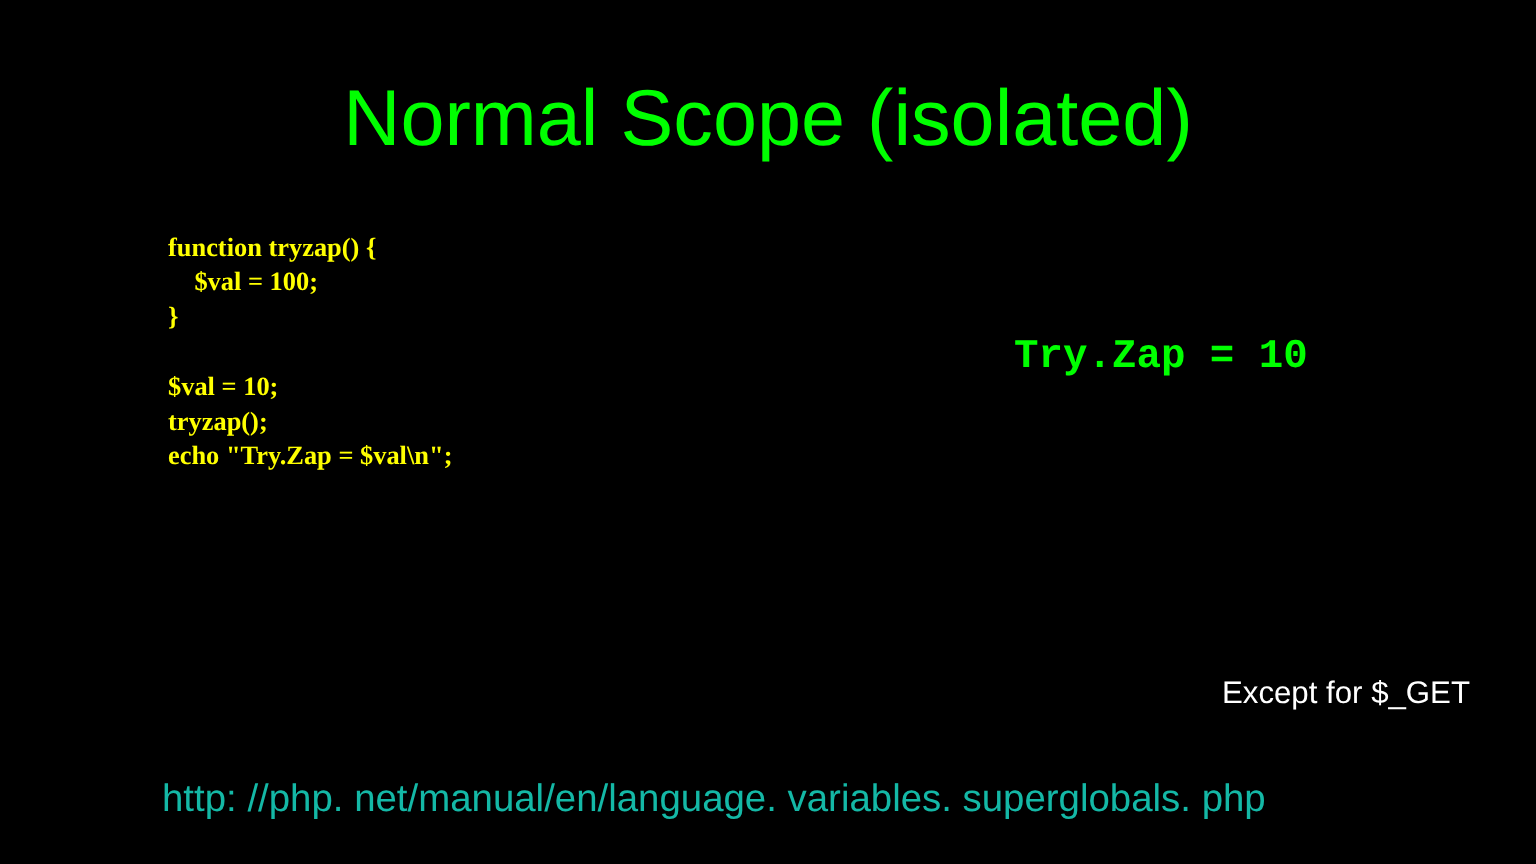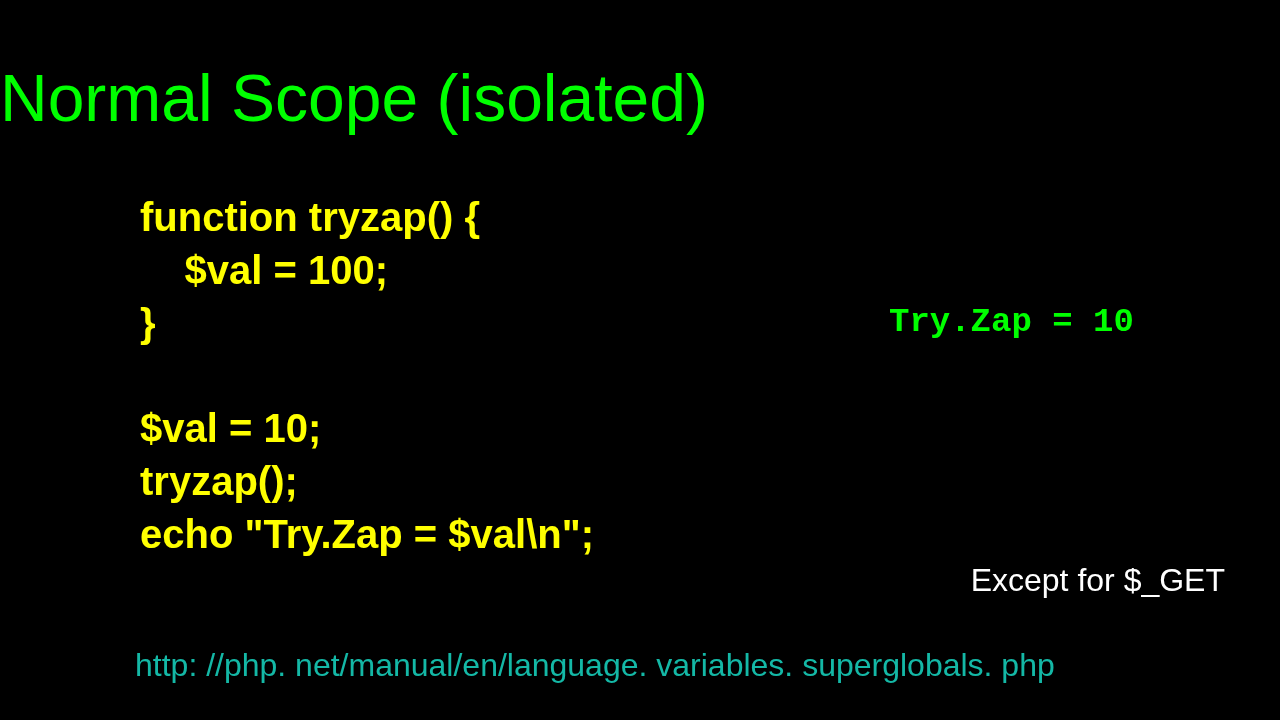--- a/index.html
+++ b/index.html
@@ -1,54 +1,53 @@
 <!DOCTYPE html>
 <html><head>
 <meta charset="utf-8">
 <style>
   * { margin: 0; padding: 0; box-sizing: border-box; }
   html, body { width: 1280px; height: 720px; background: #000; overflow: hidden; }
   body { font-family: Arial, Helvetica, sans-serif; color: #fff; position: relative; }
   .title {
     color: #00ff00;
     font-size: 66px;
-    text-align: left;
+    text-align: center;
     margin-top: 60px;
     font-weight: normal;
   }
   .content {
     position: relative;
     margin-top: 55px;
     padding-left: 140px;
   }
   .code {
-    font-family: Liberation Sans, sans-serif;
+    font-family: Liberation Serif, serif;
     color: #ffff00;
-    font-size: 40px;
+    font-size: 22px;
     font-weight: bold;
     white-space: pre;
     line-height: 1.32;
   }
   .output {
     position: absolute;
     left: 845px;
-    top: 112px;
+    top: 88px;
     font-family: "Courier New", Courier, monospace;
     color: #00ff00;
     font-size: 34px;
     font-weight: bold;
     white-space: pre;
-    margin-left: 44px;
   }
   .note {
     position: absolute;
     right: 55px;
     top: 562px;
     color: #fff;
-    font-size: 32px;
+    font-size: 26px;
   }
   .url {
     position: absolute;
     left: 135px;
     top: 647px;
     color: #14b8a6;
     font-size: 32px;
   }
 </style>
 </head>

